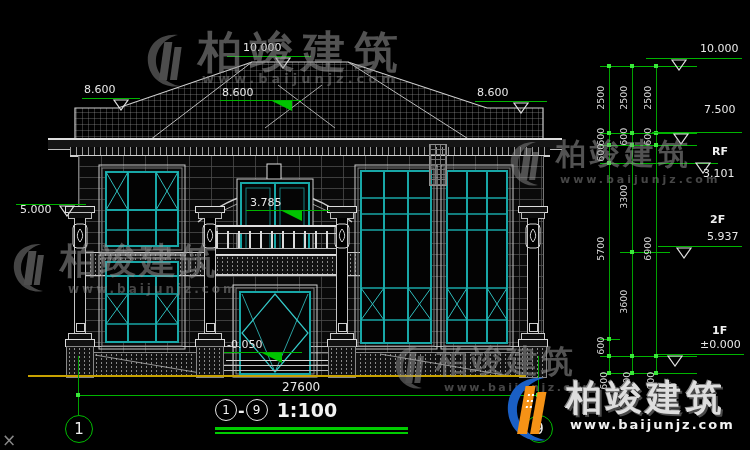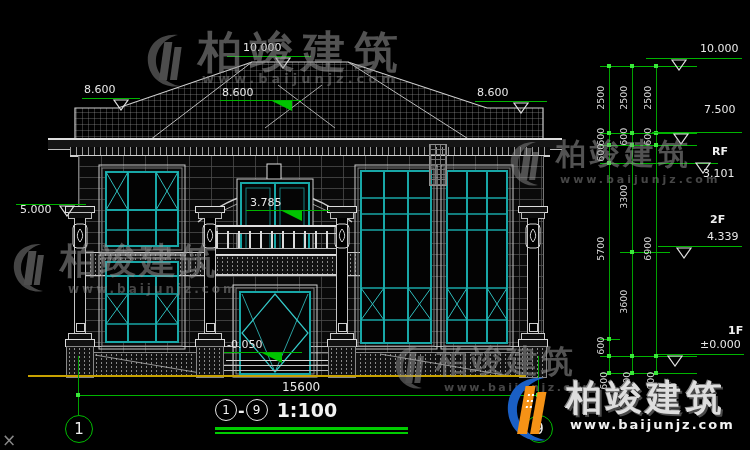--- a/index.html
+++ b/index.html
@@ -287,27 +287,27 @@
       <polygon points="2,1 16,1 9,11" fill="none" stroke="#e0e0e0" stroke-width="1.2"></polygon>
     </svg>
 
   <span class="flbl" style="left:712px;top:146px;">RF</span>
   <svg class="abs" style="left:694px;top:162px;" width="18" height="12">
       <polygon points="2,1 16,1 9,11" fill="none" stroke="#e0e0e0" stroke-width="1.2"></polygon>
     </svg>
   <span class="etxt" style="left:703px;top:168px;">3.101</span>
 
   <span class="flbl" style="left:710px;top:214px;">2F</span>
-  <span class="etxt" style="left:707px;top:231px;">4.339</span>
+  <span class="etxt" style="left:707px;top:231px;">5.937</span>
   <div class="gline" style="left:658px;top:246px;width:84px;"></div>
   <svg class="abs" style="left:675px;top:247px;" width="18" height="12">
       <polygon points="2,1 16,1 9,11" fill="none" stroke="#e0e0e0" stroke-width="1.2"></polygon>
     </svg>
 
-  <span class="flbl" style="left:712px;top:325px;margin-left:16px;">1F</span>
+  <span class="flbl" style="left:712px;top:325px;">1F</span>
   <span class="etxt" style="left:700px;top:339px;">±0.000</span>
   <div class="gline" style="left:658px;top:354px;width:86px;"></div>
   <svg class="abs" style="left:666px;top:355px;" width="18" height="12">
       <polygon points="2,1 16,1 9,11" fill="none" stroke="#e0e0e0" stroke-width="1.2"></polygon>
     </svg>
 
   <span class="etxt" style="left:84px;top:84px;">8.600</span>
   <div class="gline" style="left:82px;top:98px;width:58px;"></div>
   <svg class="abs" style="left:112px;top:99px;" width="18" height="12">
       <polygon points="2,1 16,1 9,11" fill="none" stroke="#e0e0e0" stroke-width="1.2"></polygon>
@@ -347,21 +347,21 @@
   <div class="gline" style="left:224px;top:352px;width:78px;"></div>
   <svg class="abs" style="left:248px;top:352px;" width="36" height="12">
       <polygon points="14,1 34,1 34,11" fill="#00c400"></polygon>
     </svg>
 
   <div class="glv" style="left:78px;top:356px;height:59px;"></div>
   <div class="glv" style="left:538px;top:356px;height:59px;"></div>
   <div class="gline" style="left:78px;top:395px;width:460px;"></div>
   <div class="tick" style="left:76px;top:393px;"></div>
   <div class="tick" style="left:536px;top:393px;"></div>
-  <span class="etxt" style="left:282px;top:381px;font-size:12px;">15600</span>
+  <span class="etxt" style="left:282px;top:381px;font-size:12px;">27600</span>
 
   <div class="bubble" style="left:65px;top:415px;">1</div>
   <div class="bubble" style="left:525px;top:415px;">9</div>
 
   <div class="title-row" style="left:214px;top:399px;">
     <span class="circ-num">1</span>
     <span style="font-size:16px;font-weight:bold;">-</span>
     <span class="circ-num">9</span>
     <span style="font-size:19px;font-weight:bold;margin-left:8px;">1:100</span>
   </div>

